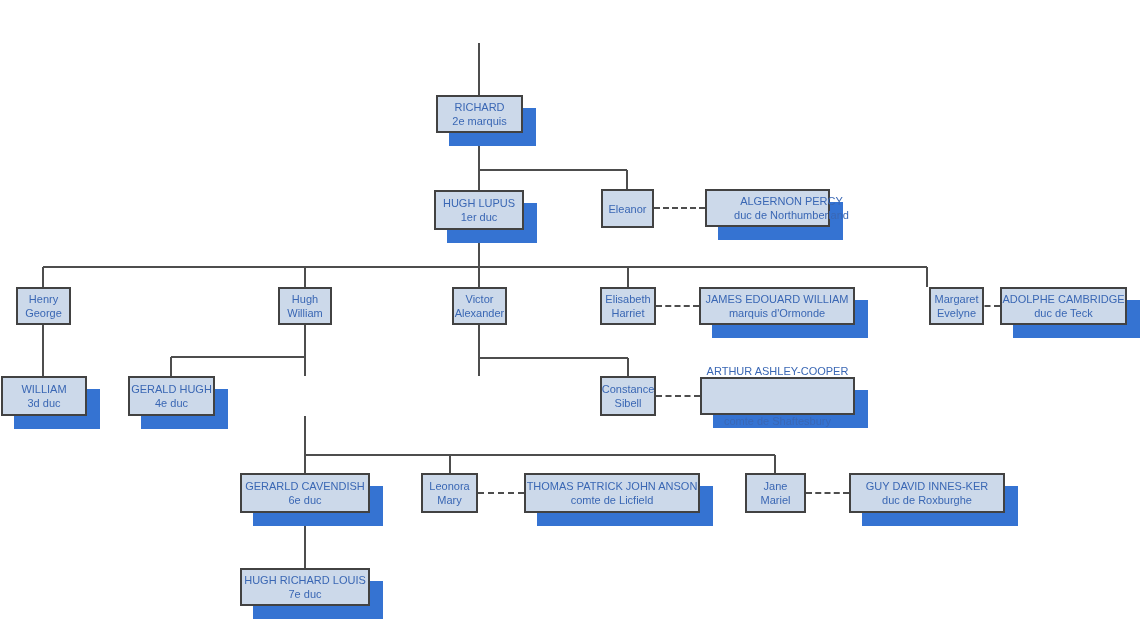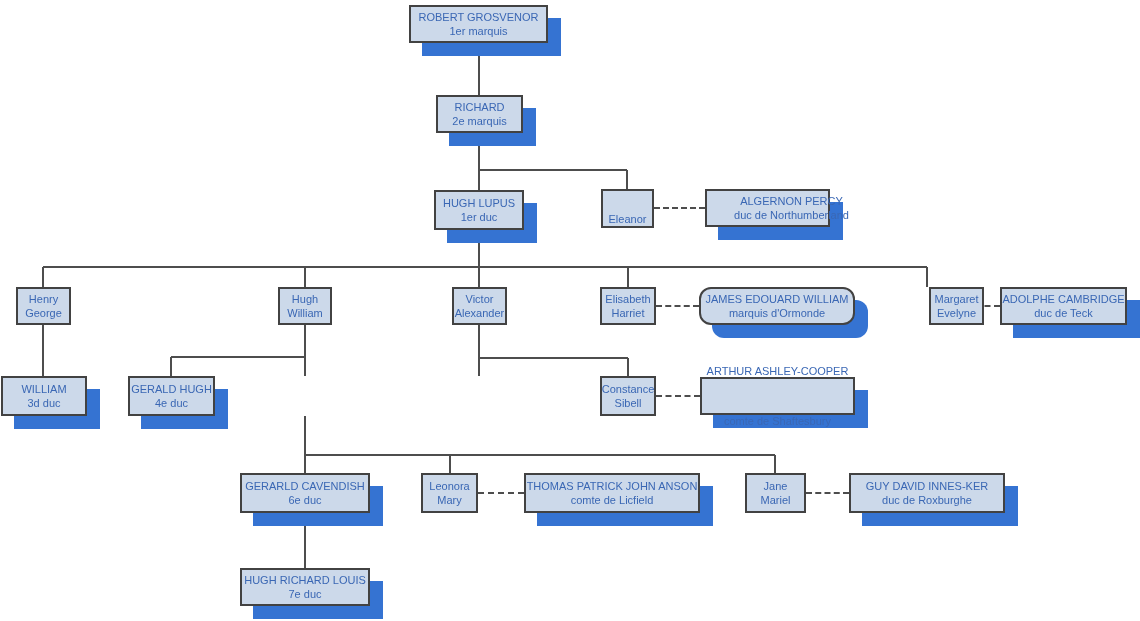--- a/index.html
+++ b/index.html
@@ -56,33 +56,29 @@
     <div class="line" style="left: 304px; top: 455px; width: 2px; height: 18px;"></div>
     <div class="line" style="left: 449px; top: 455px; width: 2px; height: 18px;"></div>
     <div class="line" style="left: 774px; top: 455px; width: 2px; height: 18px;"></div>
     <div class="line" style="left: 304px; top: 513px; width: 2px; height: 55px;"></div>
     <div class="dashed" style="left: 654px; top: 207px; width: 51px;"></div>
     <div class="dashed" style="left: 656px; top: 305px; width: 43px;"></div>
     <div class="dashed" style="left: 956px; top: 305px; width: 44px;"></div>
     <div class="dashed" style="left: 656px; top: 395px; width: 44px;"></div>
     <div class="dashed" style="left: 478px; top: 492px; width: 46px;"></div>
     <div class="dashed" style="left: 806px; top: 492px; width: 43px;"></div>
-    <div class="node shadow" style="left: 409px; top: 5px; width: 139px; height: 38px;">
-      <span>ROBERT GROSVENOR</span>
-      <span>1er marquis</span>
-    </div>
     <div class="node shadow" style="left: 436px; top: 95px; width: 87px; height: 38px;">
       <span>RICHARD</span>
       <span>2e marquis</span>
     </div>
     <div class="node shadow" style="left: 434px; top: 190px; width: 90px; height: 40px;">
       <span>HUGH LUPUS</span>
       <span>1er duc</span>
     </div>
-    <div class="node" style="left: 601px; top: 189px; width: 53px; height: 39px; justify-content: flex-end;">
+    <div class="node" style="left: 601px; top: 189px; width: 53px; height: 39px;">
       <span>Eleanor</span>
     </div>
     <div class="node shadow" style="left: 705px; top: 189px; width: 125px; height: 38px; padding-left: 48px;">
       <span>ALGERNON PERCY</span>
       <span>duc de Northumberland</span>
     </div>
     <div class="node" style="left: 16px; top: 287px; width: 55px; height: 38px;">
       <span>Henry</span>
       <span>George</span>
     </div>
@@ -91,21 +87,21 @@
       <span>William</span>
     </div>
     <div class="node" style="left: 452px; top: 287px; width: 55px; height: 38px; text-align: right;">
       <span>Victor</span>
       <span>Alexander</span>
     </div>
     <div class="node" style="left: 600px; top: 287px; width: 56px; height: 38px;">
       <span>Elisabeth</span>
       <span>Harriet</span>
     </div>
-    <div class="node shadow" style="left: 699px; top: 287px; width: 156px; height: 38px; border-radius: 12px;">
+    <div class="node shadow" style="left: 699px; top: 287px; width: 156px; height: 38px;">
       <span>JAMES EDOUARD WILLIAM</span>
       <span>marquis d'Ormonde</span>
     </div>
     <div class="node" style="left: 901px; top: 287px; width: 55px; height: 38px; margin-left: 28px;">
       <span>Margaret</span>
       <span>Evelyne</span>
     </div>
     <div class="node shadow" style="left: 1000px; top: 287px; width: 127px; height: 38px;">
       <span>ADOLPHE CAMBRIDGE</span>
       <span>duc de Teck</span>

